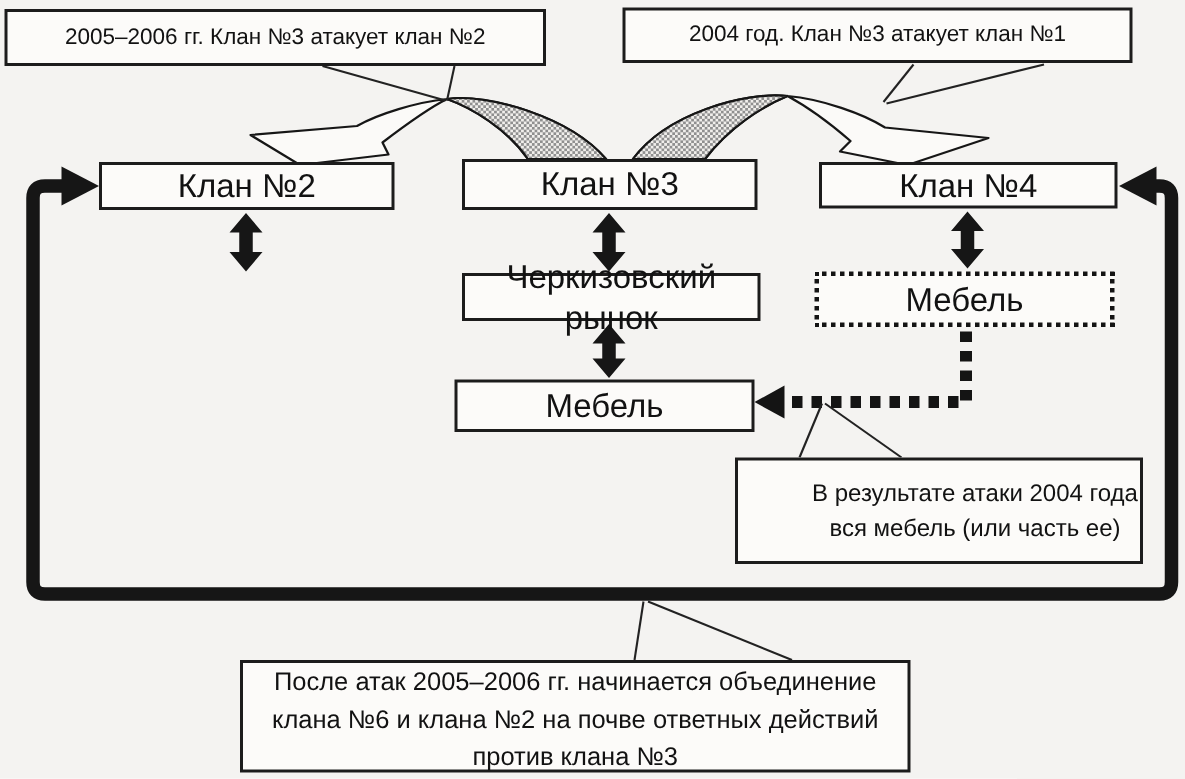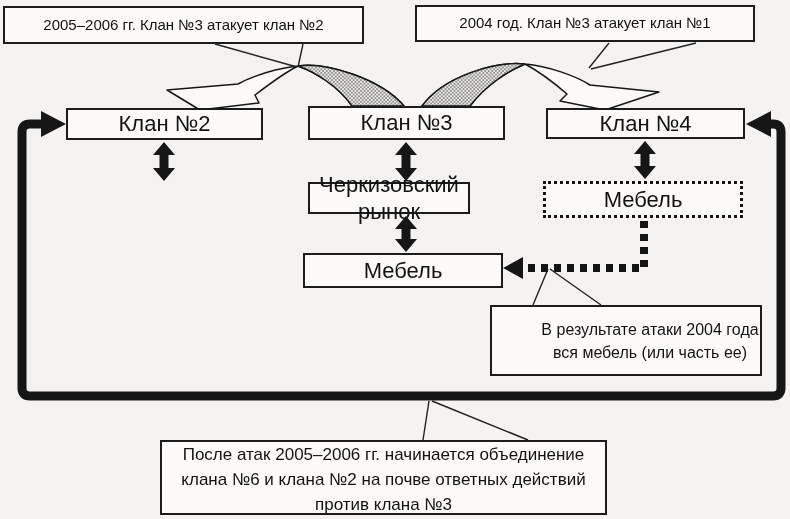--- a/index.html
+++ b/index.html
@@ -83,21 +83,21 @@
   <div class="box node" style="left:66px;top:108px;width:197px;height:32px;">
     <span>Клан №2</span>
   </div>
   <div class="box node" style="left:308px;top:106px;width:197px;height:34px;">
     <span>Клан №3</span>
   </div>
   <div class="box node" style="left:546px;top:108px;width:199px;height:31px;">
     <span>Клан №4</span>
   </div>
 
-  <div class="box node" style="left:308px;top:182px;width:162px;height:32px;">
+  <div class="box node" style="left:308px;top:182px;width:199px;height:32px;">
     <span>Черкизовский рынок</span>
   </div>
   <div class="box node dotted" style="left:543px;top:181px;width:200px;height:37px;">
     <span>Мебель</span>
   </div>
 
   <div class="box node" style="left:303px;top:253px;width:200px;height:35px;">
     <span>Мебель</span>
   </div>
 

